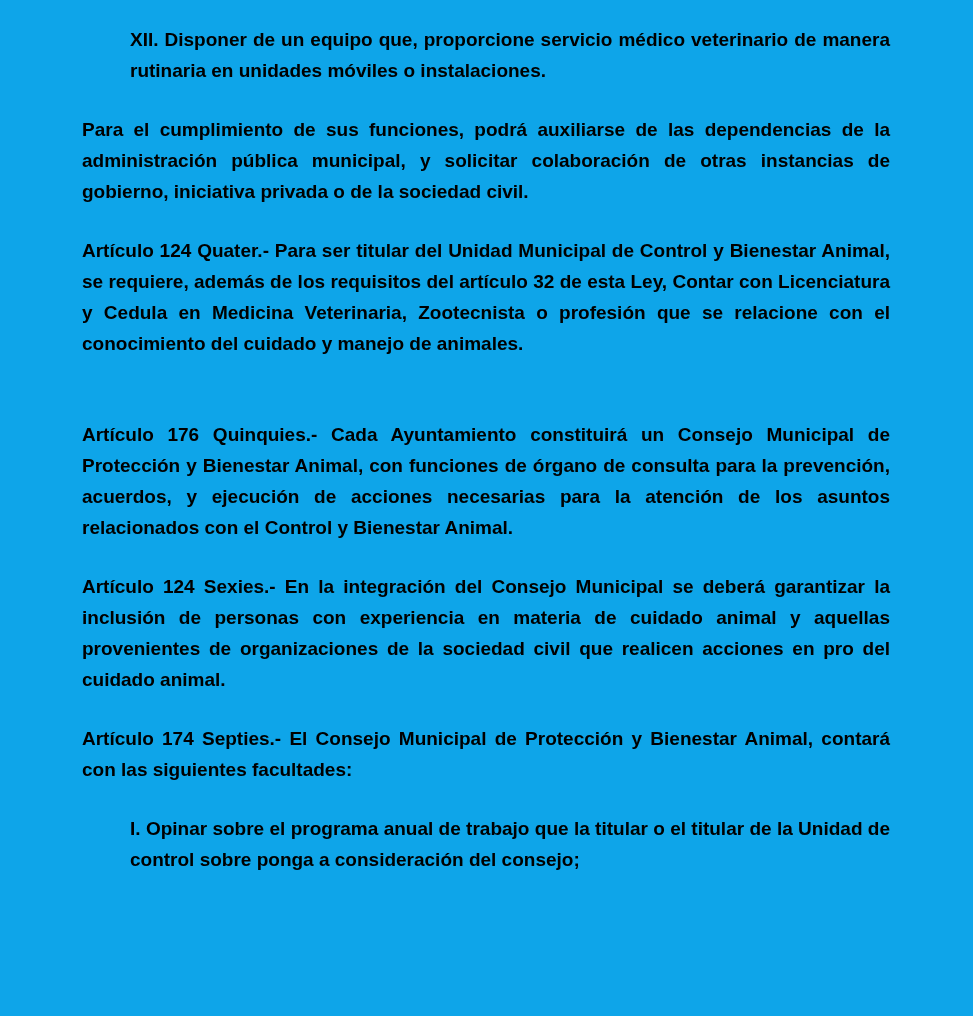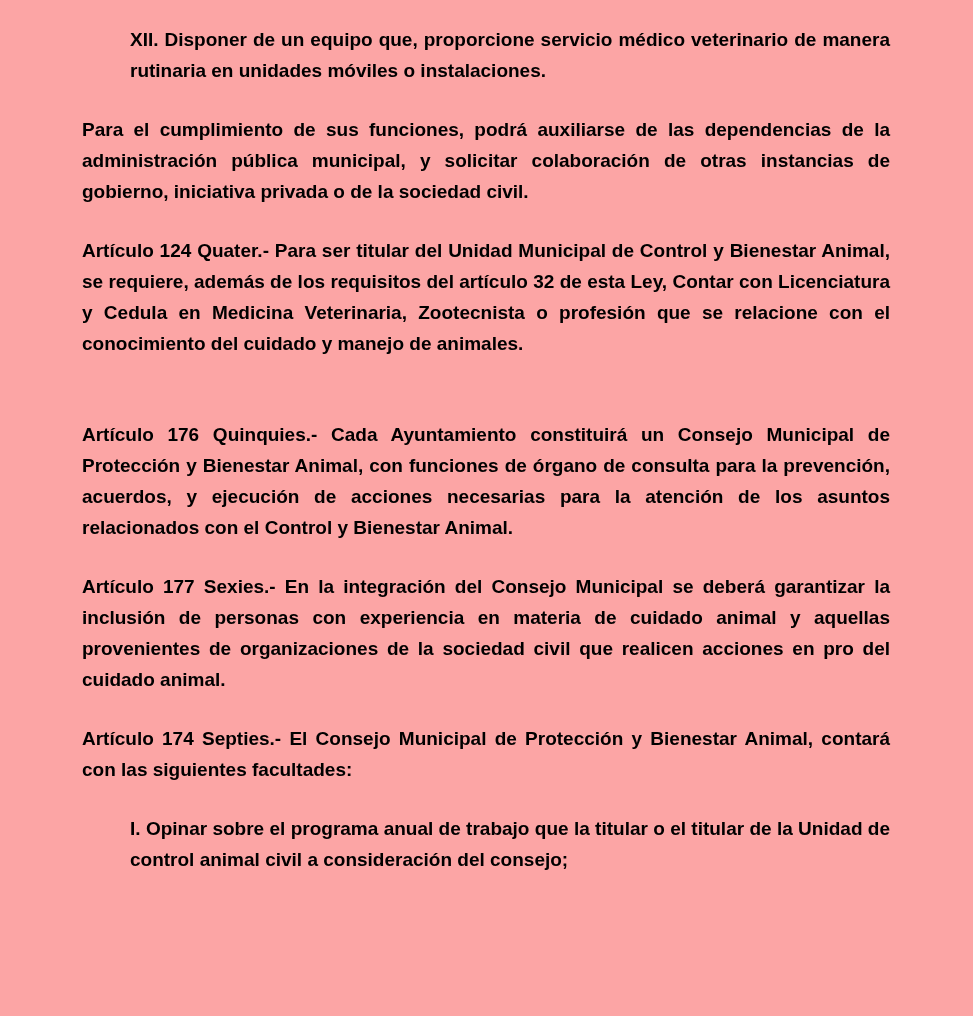--- a/index.html
+++ b/index.html
@@ -5,21 +5,21 @@
   html, body {
     margin: 0;
     padding: 0;
     background: #ffffff;
   }
   .page {
     position: relative;
     width: 973px;
     height: 1016px;
     box-sizing: border-box;
-    background: #fca5a5;
+    background: #0ea5e9;
     color: #000000;
     padding: 24px 83px 0 82px;
     overflow: hidden;
     font-family: "Liberation Sans", "DejaVu Sans", sans-serif;
     font-weight: 700;
     font-size: 19px;
     line-height: 31px;
   }
   .para {
     margin: 0 0 28px 0;
@@ -37,17 +37,17 @@
 </style>
 </head>
 <body>
 
 <main class="page">
   <div>
       <p class="para item-block">XII. Disponer de un equipo que, proporcione servicio médico veterinario de manera rutinaria en unidades móviles o instalaciones.</p>
       <p class="para body">Para el cumplimiento de sus funciones, podrá auxiliarse de las dependencias de la administración pública municipal, y solicitar colaboración de otras instancias de gobierno, iniciativa privada o de la sociedad civil.</p>
       <p class="para body space-after-large">Artículo 124 Quater.- Para ser titular del Unidad Municipal de Control y Bienestar Animal, se requiere, además de los requisitos del artículo 32 de esta Ley, Contar con Licenciatura y Cedula en Medicina Veterinaria, Zootecnista o profesión que se relacione con el conocimiento del cuidado y manejo de animales.</p>
       <p class="para body">Artículo 176 Quinquies.- Cada Ayuntamiento constituirá un Consejo Municipal de Protección y Bienestar Animal, con funciones de órgano de consulta para la prevención, acuerdos, y ejecución de acciones necesarias para la atención de los asuntos relacionados con el Control y Bienestar Animal.</p>
-      <p class="para body">Artículo 177 Sexies.- En la integración del Consejo Municipal se deberá garantizar la inclusión de personas con experiencia en materia de cuidado animal y aquellas provenientes de organizaciones de la sociedad civil que realicen acciones en pro del cuidado animal.</p>
+      <p class="para body">Artículo 124 Sexies.- En la integración del Consejo Municipal se deberá garantizar la inclusión de personas con experiencia en materia de cuidado animal y aquellas provenientes de organizaciones de la sociedad civil que realicen acciones en pro del cuidado animal.</p>
       <p class="para body">Artículo 174 Septies.- El Consejo Municipal de Protección y Bienestar Animal, contará con las siguientes facultades:</p>
-      <p class="para item-block">I. Opinar sobre el programa anual de trabajo que la titular o el titular de la Unidad de control animal civil a consideración del consejo;</p>
+      <p class="para item-block">I. Opinar sobre el programa anual de trabajo que la titular o el titular de la Unidad de control sobre ponga a consideración del consejo;</p>
     </div>
 </main>
 
 </body></html>

